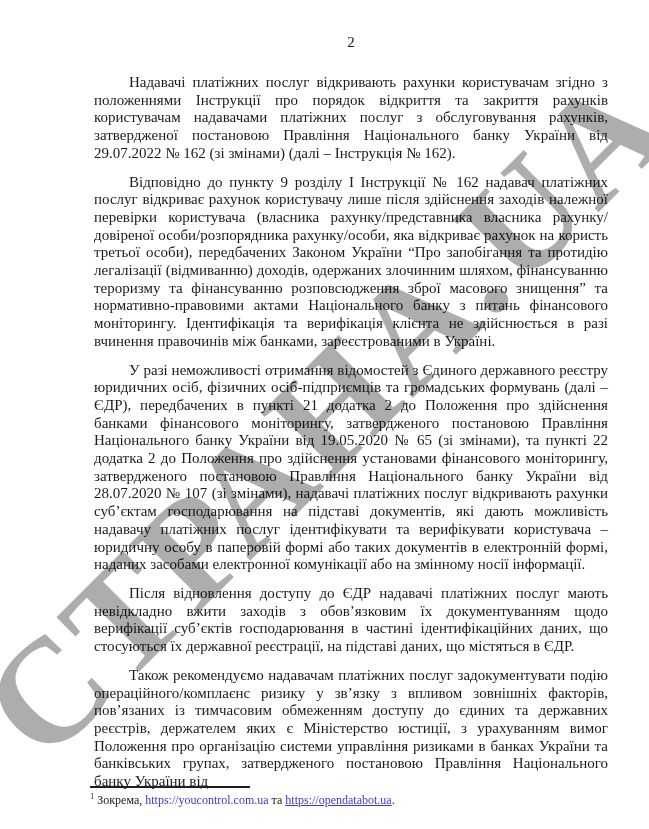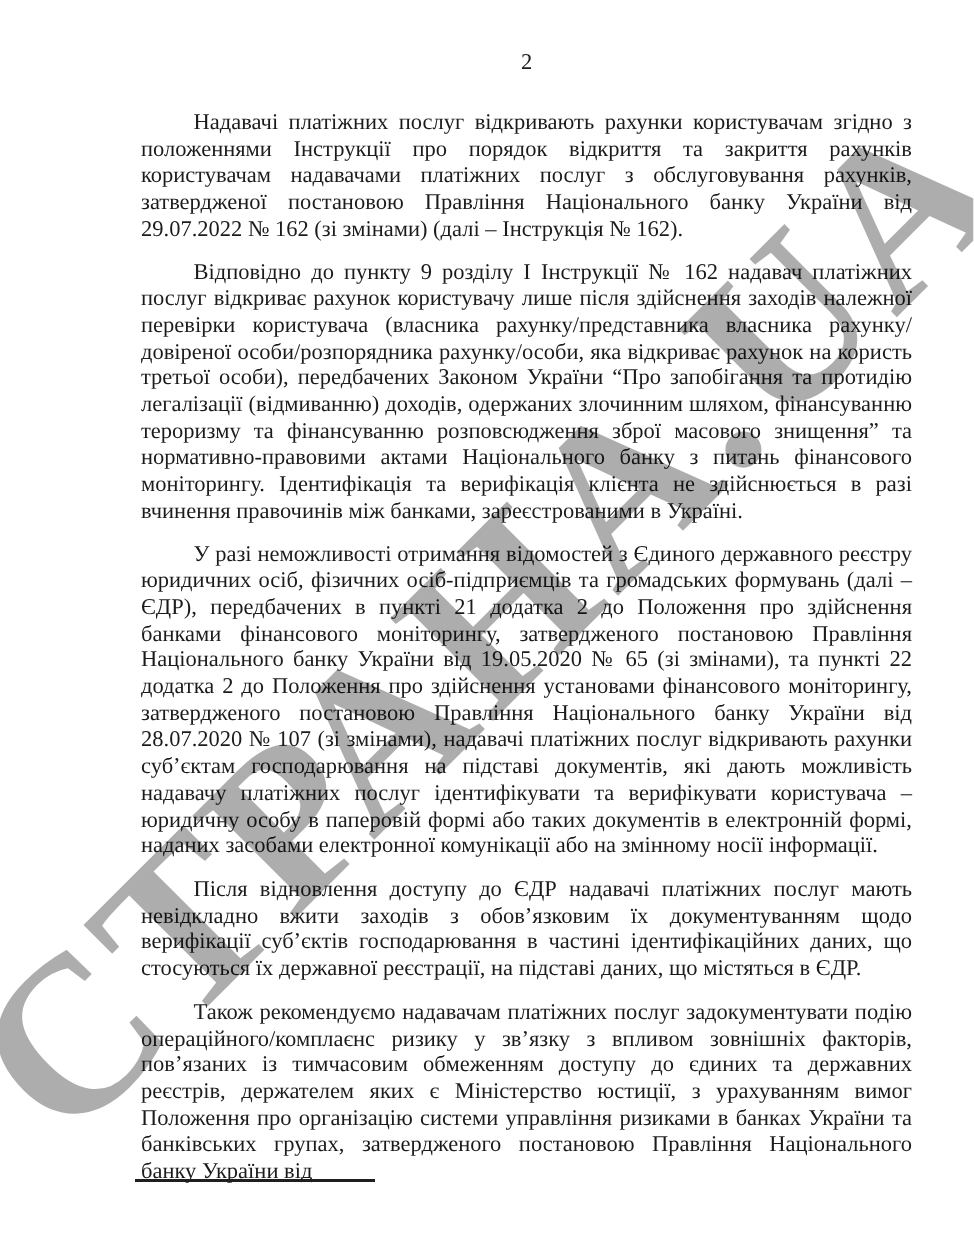--- a/index.html
+++ b/index.html
@@ -95,17 +95,20 @@
   <div class="content">
     <p>Надавачі платіжних послуг відкривають рахунки користувачам згідно з положеннями Інструкції про порядок відкриття та закриття рахунків користувачам надавачами платіжних послуг з обслуговування рахунків, затвердженої постановою Правління Національного банку України від 29.07.2022 № 162 (зі змінами) (далі – Інструкція № 162).</p>
     <p>Відповідно до пункту 9 розділу І Інструкції № 162 надавач платіжних послуг відкриває рахунок користувачу лише після здійснення заходів належної перевірки користувача (власника рахунку/представника власника рахунку/довіреної особи/розпорядника рахунку/особи, яка відкриває рахунок на користь третьої особи), передбачених Законом України “Про запобігання та протидію легалізації (відмиванню) доходів, одержаних злочинним шляхом, фінансуванню тероризму та фінансуванню розповсюдження зброї масового знищення” та нормативно-правовими актами Національного банку з питань фінансового моніторингу. Ідентифікація та верифікація клієнта не здійснюється в разі вчинення правочинів між банками, зареєстрованими в Україні.</p>
     <p>У разі неможливості отримання відомостей з Єдиного державного реєстру юридичних осіб, фізичних осіб-підприємців та громадських формувань (далі – ЄДР), передбачених в пункті 21 додатка 2 до Положення про здійснення банками фінансового моніторингу, затвердженого постановою Правління Національного банку України від 19.05.2020 № 65 (зі змінами), та пункті 22 додатка 2 до Положення про здійснення установами фінансового моніторингу, затвердженого постановою Правління Національного банку України від 28.07.2020 № 107 (зі змінами), надавачі платіжних послуг відкривають рахунки суб’єктам господарювання на підставі документів, які дають можливість надавачу платіжних послуг ідентифікувати та верифікувати користувача – юридичну особу в паперовій формі або таких документів в електронній формі, наданих засобами електронної комунікації або на змінному носії інформації.</p>
     <p>Після відновлення доступу до ЄДР надавачі платіжних послуг мають невідкладно вжити заходів з обов’язковим їх документуванням щодо верифікації суб’єктів господарювання в частині ідентифікаційних даних, що стосуються їх державної реєстрації, на підставі даних, що містяться в ЄДР.</p>
     <p>Також рекомендуємо надавачам платіжних послуг задокументувати подію операційного/комплаєнс ризику у зв’язку з впливом зовнішніх факторів, пов’язаних із тимчасовим обмеженням доступу до єдиних та державних реєстрів, держателем яких є Міністерство юстиції, з урахуванням вимог Положення про організацію системи управління ризиками в банках України та банківських групах, затвердженого постановою Правління Національного банку України від</p>
   </div>
 
   <div class="footnote-area">
     <div class="footnote-rule"></div>
+    <div class="footnote">
+      <sup>1</sup><span> Зокрема, </span><a class="link-plain">https://youcontrol.com.ua</a><span> та </span><a class="link-underlined">https://opendatabot.ua</a><span>.</span>
+    </div>
   </div>
 
   <div class="watermark">СТРАНА.UA</div>
 
 </div>
 
 </body></html>

